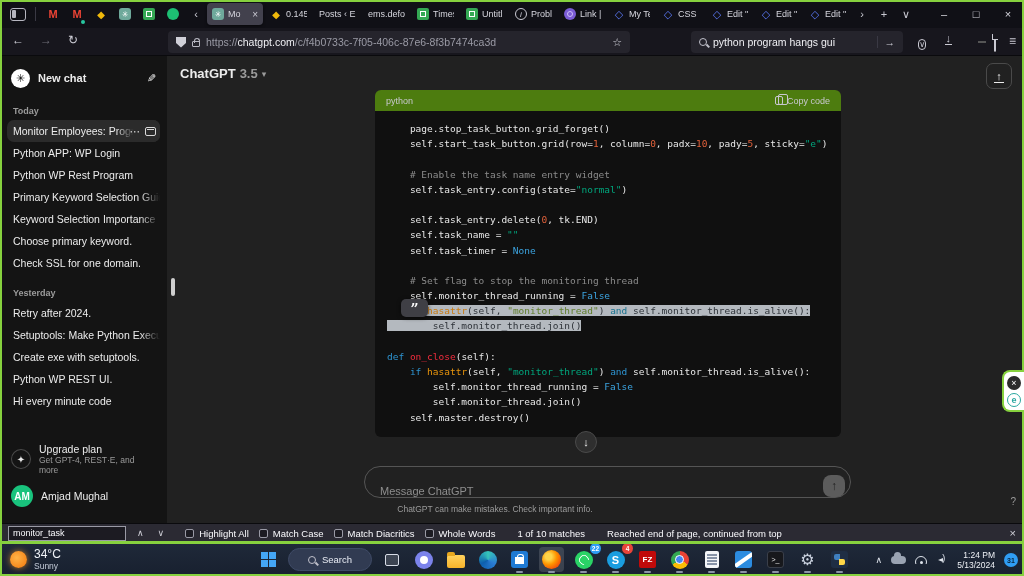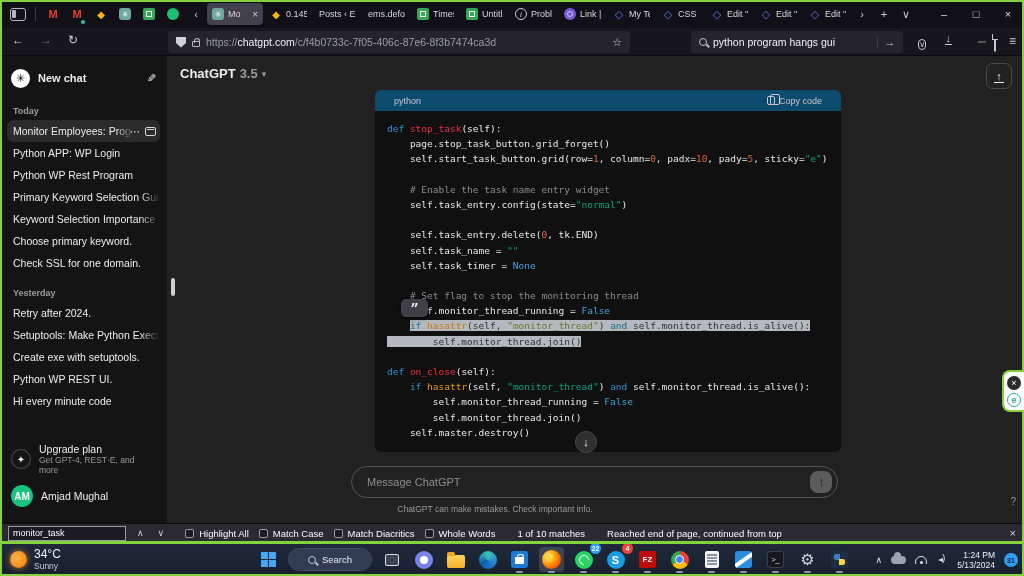--- a/index.html
+++ b/index.html
@@ -87,42 +87,42 @@
   #gpt-header { position:absolute; left:180px; top:10px; display:flex; align-items:center; gap:4px; }
   .model-name { font-size:13px; font-weight:bold; color:#ececec; }
   .model-ver { font-size:13px; font-weight:bold; color:#9b9b9b; }
   .model-chev { font-size:9px; color:#9b9b9b; }
   #share-btn { position:absolute; right:12px; top:7px; width:26px; height:26px; border:1px solid #4a4a4a; border-radius:7px;
     display:flex; align-items:center; justify-content:center; }
   .share-g { color:#ececec; font-size:11px; border-bottom:1.5px solid #ececec; line-height:12px; padding:0 2px; }
 
   
   #codeblock { position:absolute; left:375px; top:34px; width:466px; }
-  #code-head { height:21px; background:#0c4a6e; border-radius:6px 6px 0 0; display:flex; align-items:center; padding:0 19px; }
+  #code-head { height:21px; background:#4d7c0f; border-radius:6px 6px 0 0; display:flex; align-items:center; padding:0 11px; }
   .code-lang { font-size:9px; color:#c8c8cf; flex:1; }
   .copy-wrap { display:flex; align-items:center; gap:4px; color:#c8c8cf; font-size:9px; }
   .copy-ic { width:8px; height:9px; border:1px solid #c8c8cf; border-radius:2px; position:relative; }
   .copy-ic::before { content:""; position:absolute; left:2px; top:-3px; width:8px; height:9px; border:1px solid #c8c8cf; border-radius:2px; }
   #code-body { background:#101010; border-radius:0 0 6px 6px; padding:10px 12px 12px; position:relative;
     font-family:"DejaVu Sans Mono", monospace; font-size:9.5px; line-height:15.2px; color:#e8e8e8; }
   .code-line { white-space:pre; height:15.2px; }
   .tok-k { color:#2e95d3; } .tok-f { color:#f22c3d; } .tok-n { color:#e0603a; }
   .tok-s { color:#00a67d; } .tok-c { color:#8b8b8b; } .tok-b { color:#e9950c; }
   .tok-l { color:#3ca4e0; } .tok-p { color:#e8e8e8; }
   .sel { background:#b4b9bf; }
   .sel.tok-p { color:#2d3238; } .sel.tok-k { color:#15718f; } .sel.tok-b { color:#c97a10; } .sel.tok-s { color:#5f7d2a; }
   #quote-btn { position:absolute; left:26px; top:188px; width:27px; height:18px; background:#3f3f45; border-radius:5px;
     box-shadow:0 1px 4px rgba(0,0,0,.6); color:#fff; font-size:14px; font-weight:bold; text-align:center; line-height:20px;
     font-family:"DejaVu Serif", serif; }
 
   #scroll-down { position:absolute; left:575px; top:375px; width:22px; height:22px; border-radius:50%; background:#2f2f2f;
     border:1px solid #4a4a4a; color:#ececec; font-size:11px; display:flex; align-items:center; justify-content:center; }
 
-  #composer { position:absolute; left:351px; top:410px; width:487px; height:32px; border:1px solid #555; border-radius:16px;
-    display:flex; align-items:center; padding:0 5px 0 15px; }
+  #composer { position:absolute; left:364px; top:410px; width:487px; height:32px; border:1px solid #555; border-radius:16px;
+    display:flex; align-items:flex-end; padding:0 5px 0 15px; }
   #composer input { flex:1; background:transparent; border:none; outline:none; color:#ececec; font-size:11px; font-family:"Liberation Sans",sans-serif; }
   #composer input::placeholder { color:#8e8e8e; }
   #send-btn { width:22px; height:22px; border-radius:8px; background:#5c5c5c; color:#212121; font-size:12px; font-weight:bold;
     display:flex; align-items:center; justify-content:center; }
   #footer-note { position:absolute; left:150px; top:448px; width:690px; text-align:center; font-size:8.5px; color:#9b9b9b; }
   #help-btn { position:absolute; right:8px; top:440px; color:#9b9b9b; font-size:10px; }
 
   
   #float-widget { position:absolute; right:0px; top:314px; width:22px; height:42px; background:#fff; border:2px solid #86d13e;
     border-right:none; border-radius:8px 0 0 8px; display:flex; flex-direction:column; align-items:center; justify-content:center; gap:3px; z-index:95; }
@@ -364,21 +364,20 @@
     <div id="codeblock">
       <div id="code-head">
         <span class="code-lang">python</span>
         <span class="copy-wrap">
           <span class="copy-ic"></span>
           <span>Copy code</span>
         </span>
       </div>
       <div id="code-body">
         <div id="code-lines">
-            <div class="code-line"><span class="tok-k">def </span><span class="tok-f">stop_task</span><span class="tok-p">(self):</span></div>
             <div class="code-line"><span class="tok-p">    page.stop_task_button.grid_forget()</span></div>
             <div class="code-line"><span class="tok-p">    self.start_task_button.grid(row=</span><span class="tok-n">1</span><span class="tok-p">, column=</span><span class="tok-n">0</span><span class="tok-p">, padx=</span><span class="tok-n">10</span><span class="tok-p">, pady=</span><span class="tok-n">5</span><span class="tok-p">, sticky=</span><span class="tok-s">"e"</span><span class="tok-p">)</span></div>
             <div class="code-line">&nbsp;</div>
             <div class="code-line"><span class="tok-c">    # Enable the task name entry widget</span></div>
             <div class="code-line"><span class="tok-p">    self.task_entry.config(state=</span><span class="tok-s">"normal"</span><span class="tok-p">)</span></div>
             <div class="code-line">&nbsp;</div>
             <div class="code-line"><span class="tok-p">    self.task_entry.delete(</span><span class="tok-n">0</span><span class="tok-p">, tk.END)</span></div>
             <div class="code-line"><span class="tok-p">    self.task_name = </span><span class="tok-s">""</span></div>
             <div class="code-line"><span class="tok-p">    self.task_timer = </span><span class="tok-l">None</span></div>
             <div class="code-line">&nbsp;</div>

